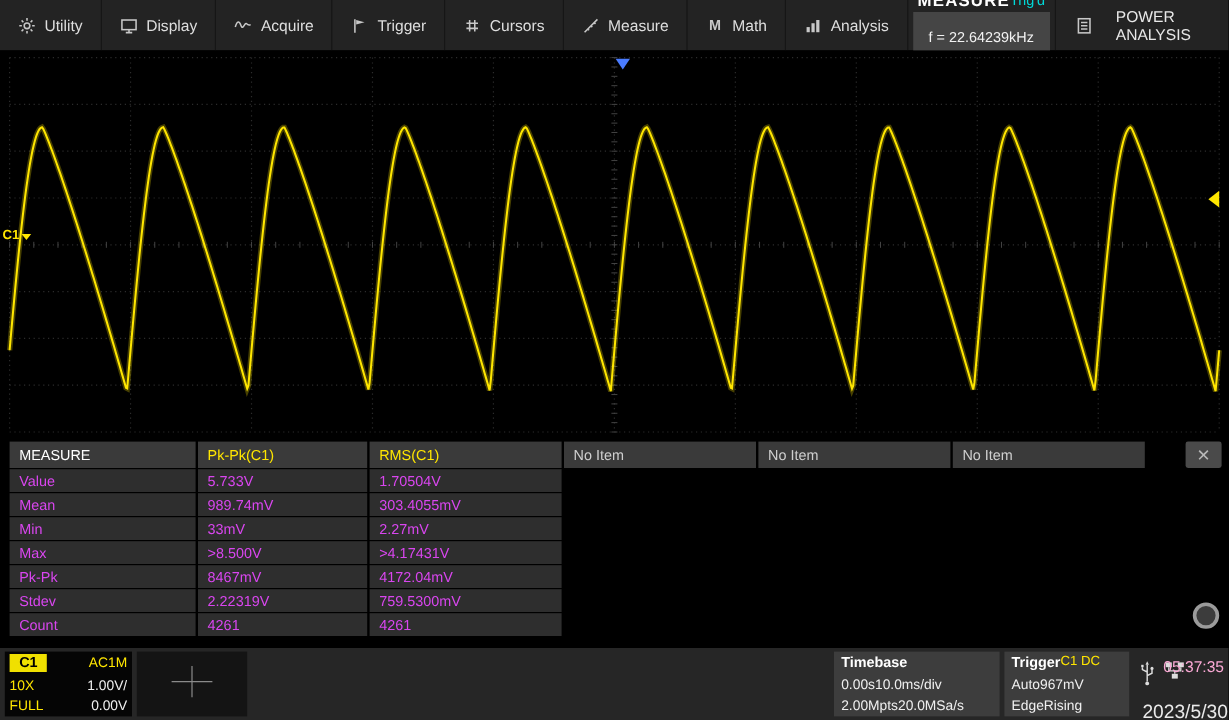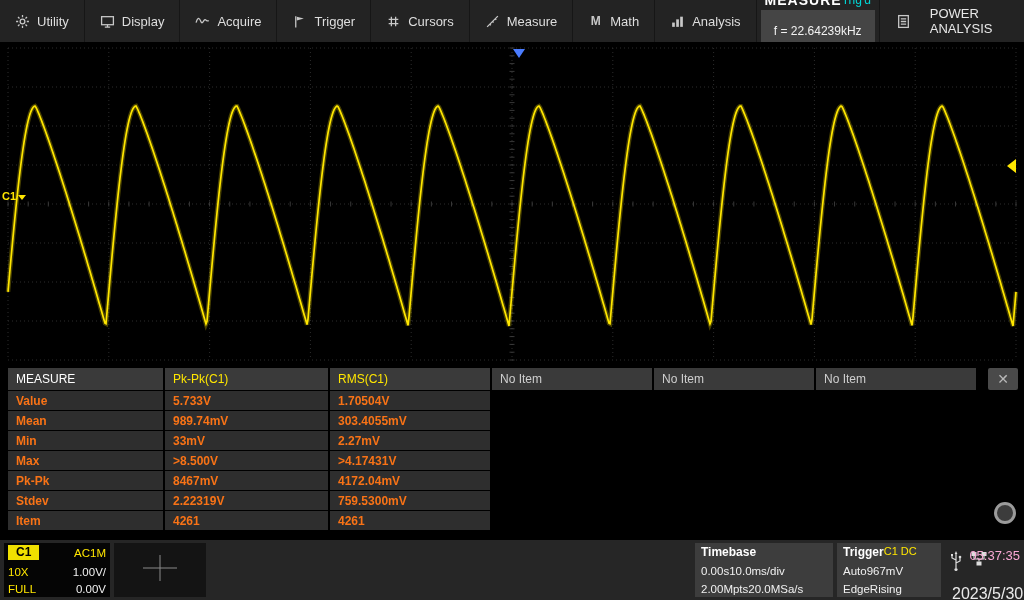--- a/index.html
+++ b/index.html
@@ -28,22 +28,22 @@
             display:flex;align-items:center;gap:2px;}
   .c1-arrow{width:0;height:0;border-left:4px solid transparent;border-right:4px solid transparent;
             border-top:5px solid #ffe600;margin-top:3px;}
 
   
   .measure{position:absolute;left:0;top:368px;width:1024px;height:172px;background:#000;font-size:12px;}
   .mhead{position:absolute;left:8px;top:0;display:flex;gap:2px;}
   .mrows{position:absolute;left:8px;top:23px;}
   .mrow{display:flex;gap:2px;margin-bottom:1px;}
   .mcell{height:22px;background:#3a3a3a;display:flex;align-items:center;padding-left:8px;box-sizing:border-box;}
-  .rcell{height:19px;background:#2e2e2e;display:flex;align-items:center;padding-left:8px;box-sizing:border-box;color:#f97316;font-weight:bold;}
-  .cw0{width:155px;}.cw1{width:163px;}.cw2{width:160px;}
+  .rcell{height:19px;background:#2e2e2e;display:flex;align-items:center;padding-left:8px;box-sizing:border-box;color:#d946ef;}
+  .cw0{width:155px;}.cw1{width:141px;}.cw2{width:160px;}
   .hy{color:#ffe600;}.hw{color:#ffffff;}.hn{color:#cfcfcf;}
   .close-btn{position:absolute;left:988px;top:0;width:30px;height:22px;background:#4a4a4a;border-radius:2px;
              display:flex;align-items:center;justify-content:center;color:#b9b9b9;font-size:14px;}
   .knob{position:absolute;left:994px;top:134px;width:22px;height:22px;border-radius:50%;
         background:#3c3c3c;border:3px solid #9b9b9b;box-sizing:border-box;}
 
   
   .bottombar{position:absolute;left:0;top:540px;width:1024px;height:60px;background:#262626;}
   .bbox{position:absolute;box-sizing:border-box;}
   .ch-box{left:4px;top:3px;width:106px;height:54px;background:#050505;padding:2px 4px;
@@ -334,21 +334,21 @@
         <div class="rcell cw0">Pk-Pk</div>
         <div class="rcell cw1">8467mV</div>
         <div class="rcell cw2">4172.04mV</div>
       </div>
       <div class="mrow">
         <div class="rcell cw0">Stdev</div>
         <div class="rcell cw1">2.22319V</div>
         <div class="rcell cw2">759.5300mV</div>
       </div>
       <div class="mrow">
-        <div class="rcell cw0">Item</div>
+        <div class="rcell cw0">Count</div>
         <div class="rcell cw1">4261</div>
         <div class="rcell cw2">4261</div>
       </div>
     </div>
     <div class="close-btn">✕</div>
     <div class="knob"></div>
   </div>
 
   <div class="bottombar">
 

